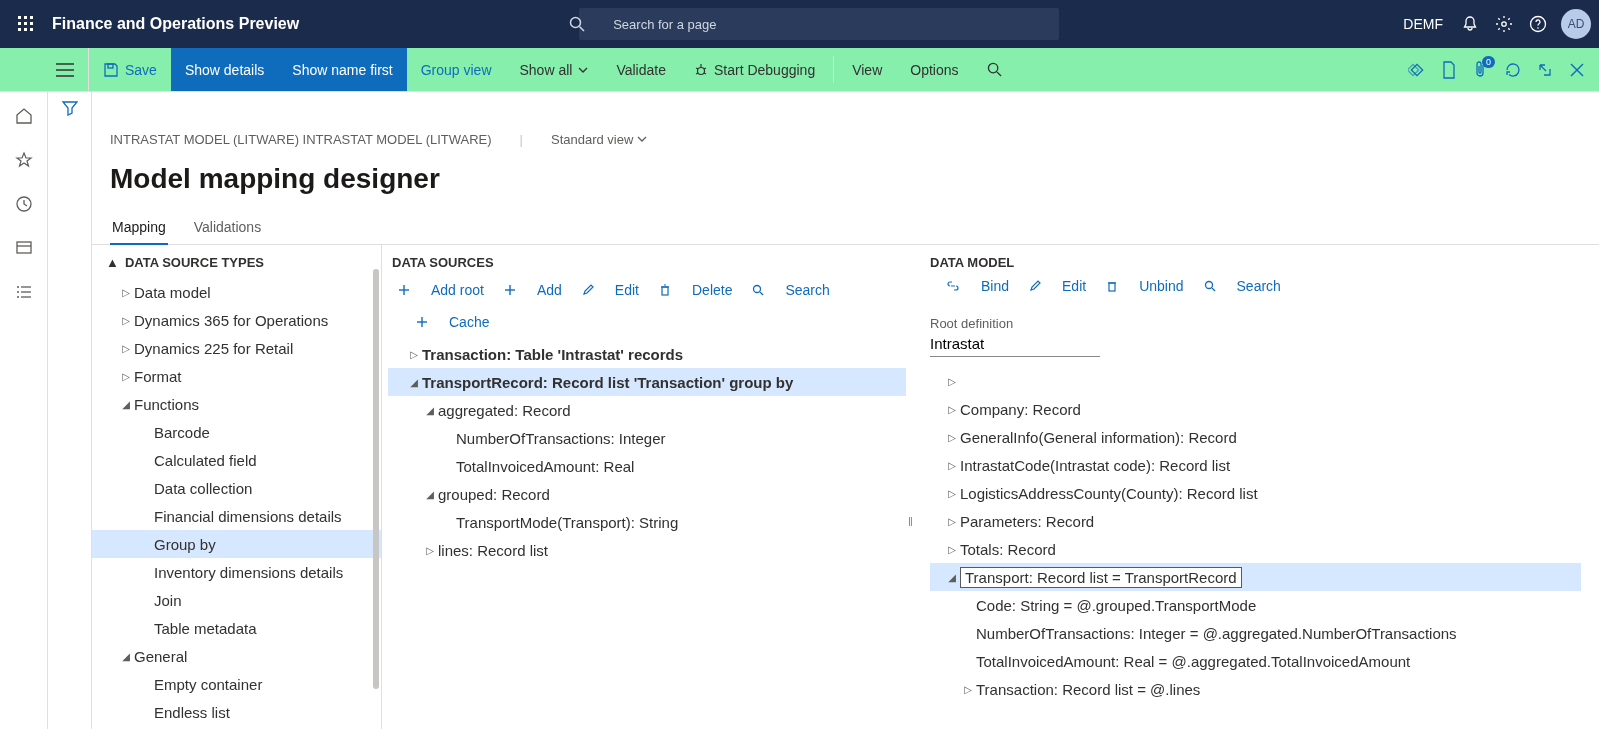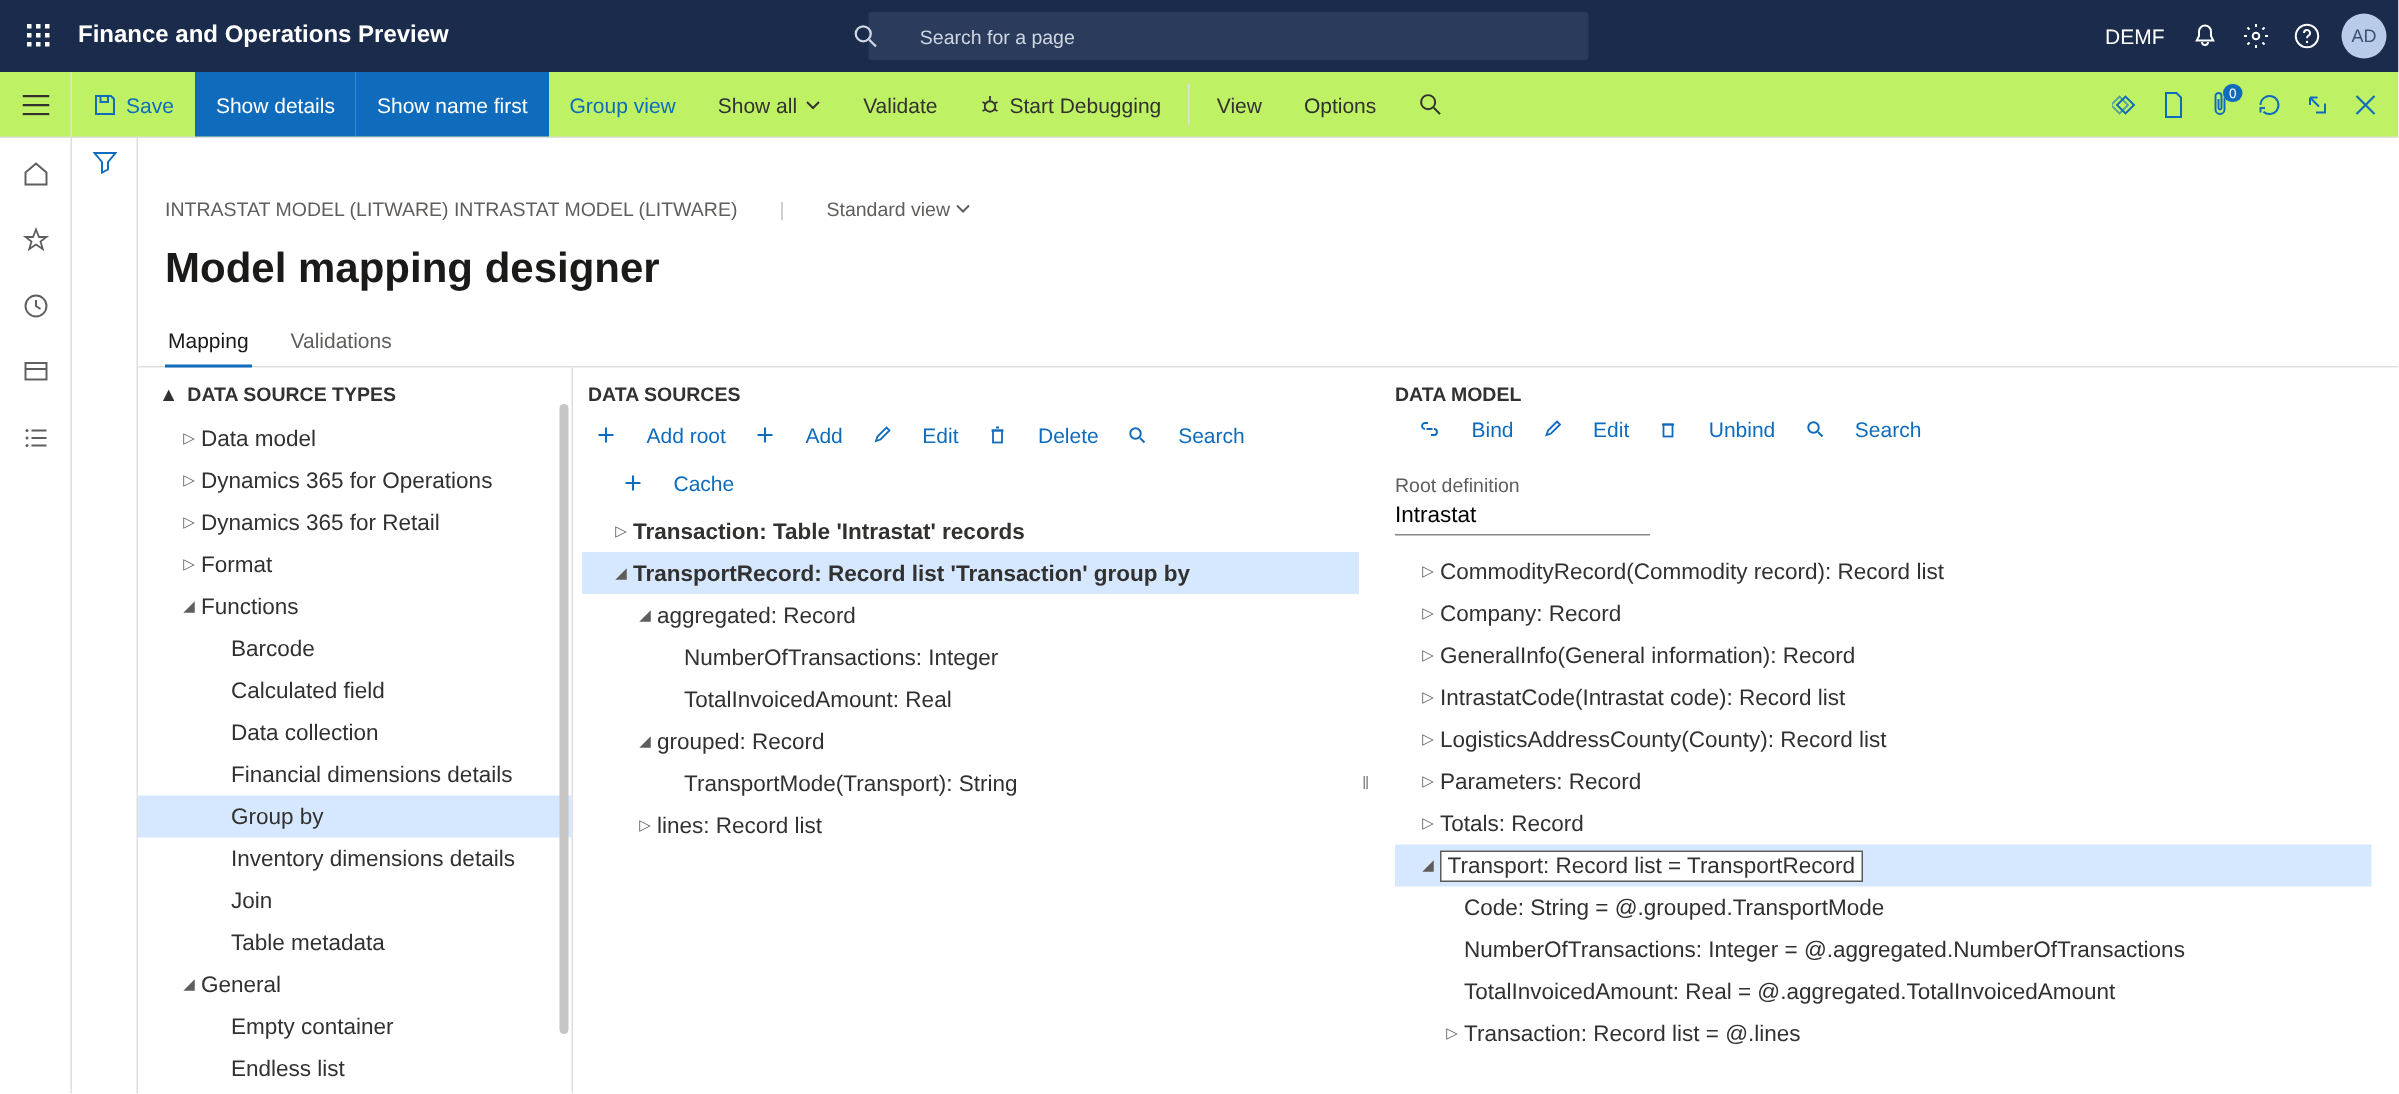--- a/index.html
+++ b/index.html
@@ -14,21 +14,21 @@
 .top-bar .search { width: 480px; height: 32px; background: #2a3b5c; border: none; border-radius: 2px; color: #e0e7f2; padding: 0 10px 0 34px; font-size: 13px; margin-left: 20px; }
 .top-bar .search::placeholder { color: #d0d7e2; }
 .top-bar .search-icon { position: relative; }
 .top-bar .search-icon svg { position: absolute; left: 10px; top: 8px; }
 .top-bar .spacer { flex: 1; }
 .top-bar .right-item { margin: 0 10px; font-size: 14px; }
 .top-bar .icon-btn { width: 34px; height: 34px; display:flex; align-items:center; justify-content:center; cursor:pointer; }
 .top-bar .avatar { width: 30px; height: 30px; border-radius: 50%; background: #b8cbe8; color: #3b5173; display:flex; align-items:center; justify-content:center; font-weight:400; font-size: 12px; margin-left: 6px; }
 
 
-.toolbar { height: 44px; border-bottom: 1px solid #e1dfdd; display: flex; align-items: stretch; background: #bef264; }
+.toolbar { height: 44px; border-bottom: 1px solid #e1dfdd; display: flex; align-items: stretch; background: #86efac; padding-left: 41px; }
 .toolbar .ham { width: 48px; display:flex; align-items:center; justify-content:center; border-right:1px solid #e1dfdd; cursor:pointer; }
 .toolbar .btn { padding: 0 14px; display:flex; align-items:center; gap:6px; font-size: 14px; cursor:pointer; white-space: nowrap; }
 .toolbar .btn.save { color:#0f6cbd; }
 .toolbar .btn.primary { background:#0f6cbd; color:#fff; }
 .toolbar .btn.link { color:#0f6cbd; }
 .toolbar .sep { width:1px; background:#e1dfdd; margin: 8px 4px; }
 .toolbar .spacer { flex:1; }
 .toolbar .right-icons { display:flex; align-items:center; padding-right:6px; }
 .toolbar .ricon { width:32px; height:32px; display:flex; align-items:center; justify-content:center; color:#0f6cbd; cursor:pointer; position:relative; }
 .toolbar .ricon .badge { position:absolute; top:2px; right:2px; background:#0f6cbd; color:#fff; border-radius:8px; font-size:9px; padding:0 4px; line-height:12px; }
@@ -300,21 +300,21 @@
           <li class="ind-1">
               <span class="caret">▷</span>
               <span>Data model</span>
             </li>
           <li class="ind-1">
               <span class="caret">▷</span>
               <span>Dynamics 365 for Operations</span>
             </li>
           <li class="ind-1">
               <span class="caret">▷</span>
-              <span>Dynamics 365 for Retail</span>
+              <span>Dynamics 225 for Retail</span>
             </li>
           <li class="ind-1">
               <span class="caret">▷</span>
               <span>Format</span>
             </li>
           <li class="ind-1">
               <span class="caret">◢</span>
               <span>Functions</span>
             </li>
           <li class="ind-2">
@@ -481,21 +481,20 @@
                 <line x1="8" y1="8" x2="11" y2="11" stroke="#0f6cbd" stroke-width="1.3"></line>
               </svg>
               <span>Search</span>
             </div>
         </div>
         <div class="root-label">Root definition</div>
         <input class="root-input" value="Intrastat" style="">
         <ul class="dm-tree">
           <li class="dm-ind-1">
               <span class="caret">▷</span>
-              <span>CommodityRecord(Commodity record): Record list</span>
             </li>
           <li class="dm-ind-1">
               <span class="caret">▷</span>
               <span>Company: Record</span>
             </li>
           <li class="dm-ind-1">
               <span class="caret">▷</span>
               <span>GeneralInfo(General information): Record</span>
             </li>
           <li class="dm-ind-1">

